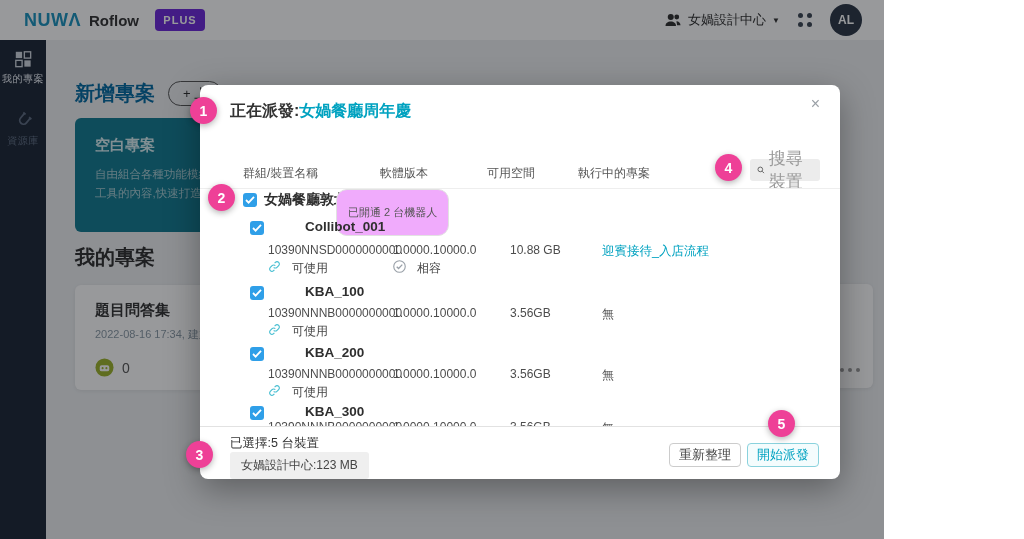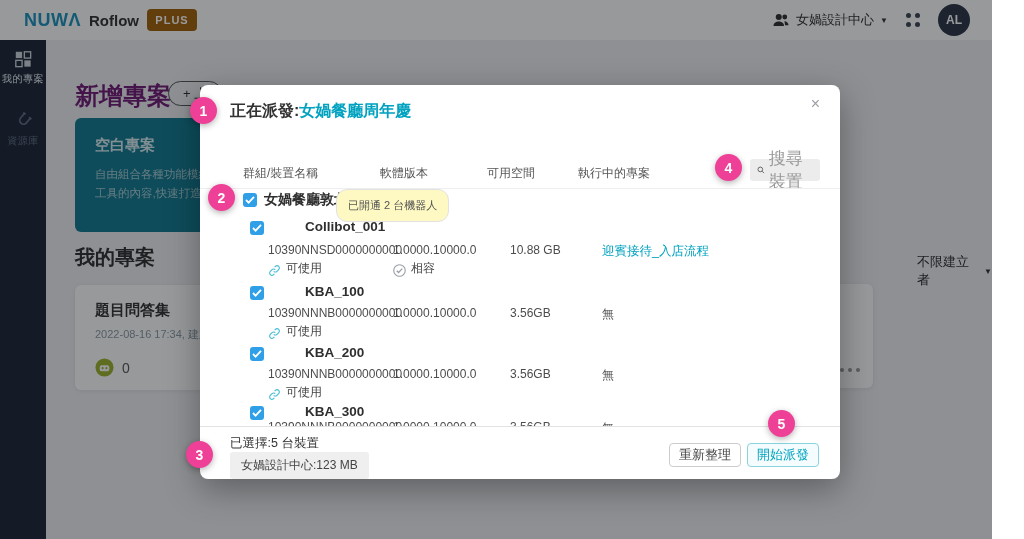--- a/index.html
+++ b/index.html
@@ -1,41 +1,41 @@
 <!DOCTYPE html>
 <html><head>
 <meta charset="utf-8">
 <style>
   * { margin:0; padding:0; box-sizing:border-box; }
   body { font-family:"Liberation Sans","DejaVu Sans",sans-serif; }
-  .page { position:relative; width:992px; height:539px; overflow:hidden; background:#eef0f2; }
+  .page { position:relative; width:884px; height:539px; overflow:hidden; background:#eef0f2; }
 
   
   .navbar { position:absolute; top:0; left:0; right:0; height:40px; background:#fff; display:flex; align-items:center; padding:0 22px 0 24px; z-index:1; }
   .logo { font-size:18px; font-weight:800; color:#1a93be; letter-spacing:.5px; }
   .logo-product { font-size:15px; color:#333; margin-left:8px; font-weight:600; }
-  .plus-btn { margin-left:8px; width:50px; height:22px; background:#a16207; border-radius:4px; color:#fff; font-size:11px; font-weight:bold; letter-spacing:1px; display:flex; align-items:center; justify-content:center; }
+  .plus-btn { margin-left:16px; width:50px; height:22px; background:#6d28d9; border-radius:4px; color:#fff; font-size:11px; font-weight:bold; letter-spacing:1px; display:flex; align-items:center; justify-content:center; }
   .nav-right { margin-left:auto; display:flex; align-items:center; gap:18px; }
   .workspace { display:flex; align-items:center; gap:6px; font-size:13px; color:#2f2f2f; }
   .caret { font-size:8px; color:#333; }
   .apps-icon { display:grid; grid-template-columns:5px 5px; grid-gap:4px; }
   .apps-icon i { width:5px; height:5px; border-radius:50%; background:#3c4654; }
   .avatar { width:32px; height:32px; border-radius:50%; background:#2b3646; color:#fff; font-size:12px; font-weight:bold; display:flex; align-items:center; justify-content:center; }
 
   
   .sidebar { position:absolute; top:40px; left:0; bottom:0; width:46px; background:#1d2736; z-index:1; display:flex; flex-direction:column; align-items:center; padding-top:10px; }
   .side-item { display:flex; flex-direction:column; align-items:center; gap:4px; margin-bottom:26px; cursor:pointer; }
   .side-item .lbl { font-size:10px; letter-spacing:.5px; text-align:center; width:44px; }
   .side-item.active { color:#e9eef5; }
   .side-item.active .lbl { color:#e9eef5; }
   .side-item.dim .lbl { color:#5d6b80; }
 
   
   .main { position:absolute; inset:40px 0 0 46px; z-index:1; }
-  .h-new { position:absolute; left:29px; top:40px; font-size:24px; font-weight:bold; color:#701a75; }
+  .h-new { position:absolute; left:29px; top:40px; font-size:20px; font-weight:bold; color:#0369a1; }
   .upload-pill { position:absolute; left:122px; top:41px; height:25px; padding:0 14px; border:1px solid #555; border-radius:13px; font-size:13px; color:#2f2f2f; display:flex; align-items:center; background:transparent; }
   .blank-card { position:absolute; left:29px; top:78px; width:270px; height:114px; background:#127b91; border-radius:6px; padding:18px 20px; overflow:hidden; cursor:pointer; }
   .blank-card .t { font-size:15px; font-weight:bold; color:#d8eef2; margin-bottom:10px; }
   .blank-card .d { font-size:11.5px; color:#a9cdd4; line-height:1.65; white-space:nowrap; }
   .h-my { position:absolute; left:29px; top:204px; font-size:20px; font-weight:bold; color:#2f2f2f; }
   .proj-card { position:absolute; left:29px; top:245px; width:270px; height:105px; background:#fff; border-radius:6px; box-shadow:0 1px 4px rgba(0,0,0,.08); padding:16px 20px; cursor:pointer; }
   .proj-card .t { font-size:15px; font-weight:bold; color:#333; }
   .proj-card .m { font-size:11px; color:#8a9aa6; margin-top:7px; white-space:nowrap; overflow:hidden; }
   .proj-card .foot { position:absolute; left:20px; bottom:13px; display:flex; align-items:center; gap:8px; }
   .proj-card .cnt { font-size:14px; color:#555; }
@@ -52,29 +52,29 @@
   .m-title .teal { color:#00a2c0; }
   .m-sub { position:absolute; left:30px; top:45px; font-size:12px; color:#666; }
   .col-h { position:absolute; top:80px; font-size:12px; color:#555; }
   .search-box { position:absolute; left:550px; top:74px; width:70px; height:22px; background:#ececec; border-radius:3px; display:flex; align-items:center; gap:4px; padding:0 7px; cursor:text; }
   .search-box span { font-size:17px; color:#999; }
 
   .scroll-area { position:absolute; left:0; right:0; top:103px; height:239px; border-top:1px solid #eeeeee; border-bottom:1px solid #e2e2e2; overflow:hidden; }
   .row { position:absolute; left:0; right:0; height:20px; }
   .cb { position:absolute; width:14px; height:14px; background:#2f9fe8; border-radius:3px; display:flex; align-items:center; justify-content:center; cursor:pointer; }
   .g-name { position:absolute; left:64px; top:-1px; font-size:14px; font-weight:bold; color:#2f2f2f; }
-  .g-badge { position:absolute; left:136px; top:-3px; padding:8px 11px; font-size:11px; color:#555; background:#fef9c3; border:1px solid #e2e2e2; border-radius:11px; }
+  .g-badge { position:absolute; left:136px; top:-3px; padding:15px 11px; font-size:11px; color:#555; background:#f0abfc; border:1px solid #e2e2e2; border-radius:11px; }
   .d-name { position:absolute; left:69px; top:-1px; font-size:13.5px; font-weight:bold; color:#2f2f2f;margin-left:36px; }
   .cell { position:absolute; font-size:12px; color:#4c4c4c; }
   .c-serial { left:68px; }
   .c-ver { left:193px; }
   .c-space { left:310px; }
   .c-proj { left:402px; }
   .proj-link { color:#00a2c0; font-size:12.5px; cursor:pointer; }
-  .stat { position:absolute; display:flex; align-items:flex-end; gap:5px; font-size:12px; color:#444; }
+  .stat { position:absolute; display:flex; align-items:flex-start; gap:11px; font-size:12px; color:#444; }
 
   .m-footer-sel { position:absolute; left:30px; top:350px; font-size:12.5px; color:#333; }
   .size-pill { position:absolute; left:30px; top:367px; padding:5px 11px; background:#efefef; border-radius:3px; font-size:12px; color:#444; }
   .btn { position:absolute; top:358px; width:72px; height:24px; border-radius:4px; font-size:13px; display:flex; align-items:center; justify-content:center; cursor:pointer; }
   .btn-refresh { left:469px; background:#fff; border:1px solid #ccc; color:#444; }
   .btn-dispatch { left:547px; background:#f4fcfd; border:1px solid #8ad2dd; color:#00a2c0; }
 
   
   .ann { position:absolute; width:27px; height:27px; border-radius:50%; background:#ee4097; color:#fff; font-size:14px; font-weight:bold; display:flex; align-items:center; justify-content:center; z-index:30; box-shadow:0 2px 6px rgba(0,0,0,.3); }
   .ann1 { left:190px; top:97px; }

